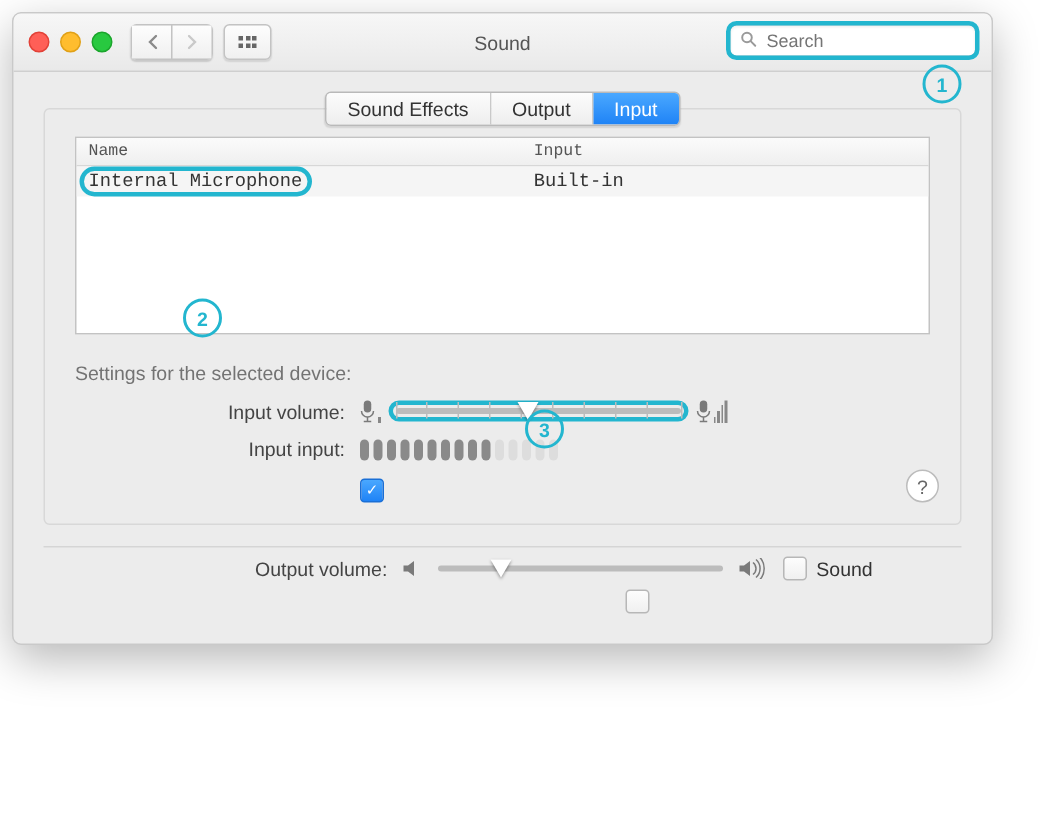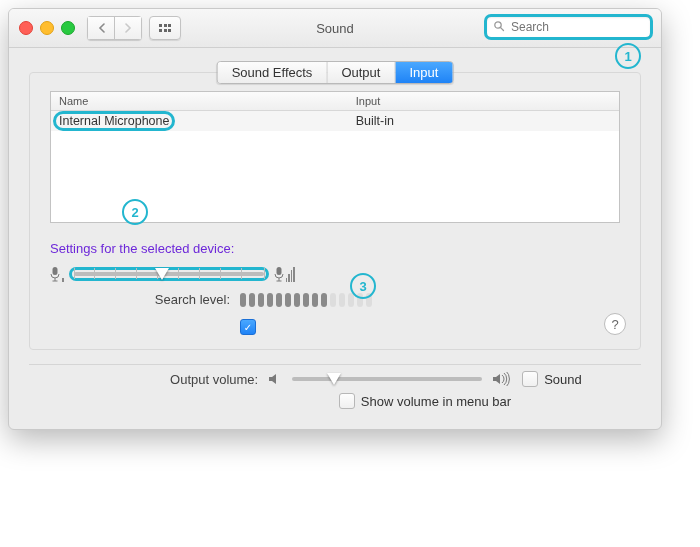--- a/index.html
+++ b/index.html
@@ -22,30 +22,30 @@
 .search.hilite{outline:3px solid #23b6cf;outline-offset:-1px;border-radius:5px;}
 .mag{color:#999;font-size:12px;}
 .search input{border:none;outline:none;font-size:12px;margin-left:4px;flex:1;background:transparent;color:#999;}
 .body{padding:24px 20px 20px;}
 .panel{background:#ececec;border:1px solid #d8d8d8;border-radius:4px;padding:18px 20px 14px;position:relative;}
 .tabs{position:absolute;top:-12px;left:50%;transform:translateX(-50%);display:flex;border-radius:4px;overflow:hidden;border:1px solid #b9b9b9;box-shadow:0 1px 1px rgba(0,0,0,.1);}
 .tab{padding:3px 14px;font-size:13px;background:linear-gradient(#fcfcfc,#eee);border-right:1px solid #c9c9c9;cursor:default;}
 .tab:last-child{border-right:none;}
 .tab.active{background:linear-gradient(#4aa8ff,#1f83f6);color:#fff;}
 .section-title{font-size:13px;font-weight:bold;margin:10px 0 4px;color:#444;}
-.table{border:1px solid #c3c3c3;background:#fff;border-radius:0;overflow:hidden;height:130px;}
+.table{border:1px solid #c3c3c3;background:#fff;border-radius:0;overflow:hidden;height:130px;font-family:Liberation Mono, monospace;}
 .th{display:flex;background:linear-gradient(#fbfbfb,#efefef);border-bottom:1px solid #d7d7d7;font-size:11px;color:#555;}
 .th .col{padding:3px 8px;}
 .col.name{flex:1.1;}
 .col.type{flex:1;}
 .tr{display:flex;background:#f5f5f5;font-size:12.5px;align-items:center;}
 .tr .col{padding:3px 8px;}
 .cell-internal{display:inline-block;}
 .hilite-pill{outline:3px solid #23b6cf;border-radius:10px;padding:0 3px;margin-left:-3px;}
-.sub-title{font-size:13px;color:#6d28d9;margin-top:18px;}
+.sub-title{font-size:13px;color:#737373;margin-top:18px;}
 .row{display:flex;align-items:center;margin-top:10px;gap:10px;}
 .lbl{width:180px;text-align:right;font-size:13px;color:#444;}
 .slider-wrap{position:relative;display:flex;align-items:center;gap:8px;}
 .slider-wrap.hilite{outline:3px solid #23b6cf;outline-offset:2px;border-radius:6px;}
 .track{width:190px;height:4px;background:#bcbcbc;border-radius:2px;position:relative;}
 .tick{position:absolute;top:-4px;bottom:-3px;width:1px;background:#bcbcbc;}
 .thumb{position:absolute;top:50%;left:88px;transform:translate(-50%,-50%);width:0;height:0;border-left:7px solid transparent;border-right:7px solid transparent;border-top:12px solid #fff;filter:drop-shadow(0 1px 1px rgba(0,0,0,.4));}
 .meter{display:flex;gap:3px;}
 .seg{width:6px;height:14px;background:#ddd;border-radius:3px;}
 .seg.on{background:#8a8a8a;}
@@ -125,20 +125,21 @@
       <div class="col name"><span class="cell-internal hilite-pill">Internal Microphone</span></div>
       <div class="col type">Built-in</div>
     </div>
   </div>
   <div class="annot" style="top:126px;left:92px;">2</div>
 
   <div class="sub-title">Settings for the selected device:</div>
   <div class="annot" style="top:200px;left:320px;">3</div>
 
   <div class="row">
+    <div class="lbl">Input volume:</div>
     <span class="micico">
       <svg width="10" height="16" viewBox="0 0 10 16">
                 <rect x="2.5" y="1" width="5" height="8" rx="2.5" fill="#7a7a7a"></rect>
                 <path d="M1 8 a4 4 0 0 0 8 0" stroke="#7a7a7a" fill="none"></path>
                 <line x1="5" y1="12" x2="5" y2="15" stroke="#7a7a7a"></line>
                 <line x1="2.5" y1="15" x2="7.5" y2="15" stroke="#7a7a7a"></line>
               </svg>
       <div class="micbars">
                 <span class="h1"></span>
               </div>
@@ -168,21 +169,21 @@
       <div class="micbars">
                 <span class="h1"></span>
                 <span class="h2"></span>
                 <span class="h3"></span>
                 <span class="h4"></span>
               </div>
     </span>
   </div>
 
   <div class="row">
-    <div class="lbl">Search level:</div>
+    <div class="lbl">Input input:</div>
     <div class="meter" id="level-meter">
               <div class="seg on"></div>
               <div class="seg on"></div>
               <div class="seg on"></div>
               <div class="seg on"></div>
               <div class="seg on"></div>
               <div class="seg on"></div>
               <div class="seg on"></div>
               <div class="seg on"></div>
               <div class="seg on"></div>
@@ -230,19 +231,18 @@
   <div class="cb">
     <div class="checkbox"></div>
     <span>Sound</span>
   </div>
 </div>
 
 <div class="row" style="margin-top:6px;justify-content:center;">
   <div style="width:170px;"></div>
   <div class="cb">
     <div class="checkbox"></div>
-    <span>Show volume in menu bar</span>
   </div>
 </div>
 
 </div>
 </div>
 </div>
 
 </body></html>

